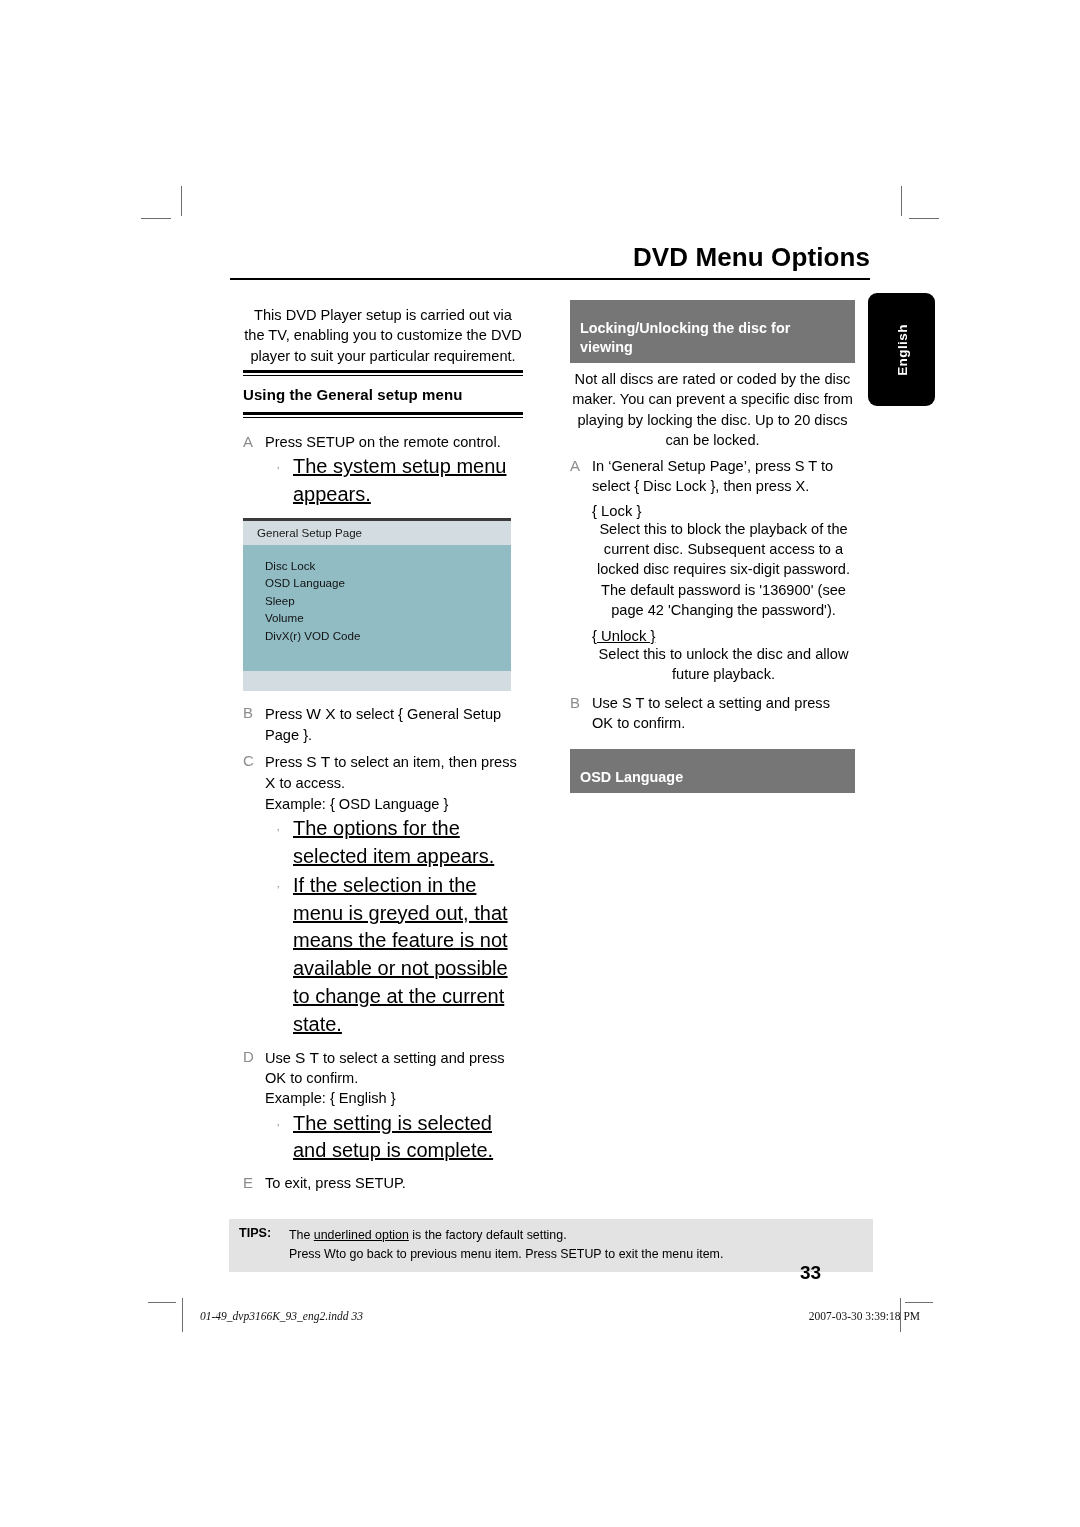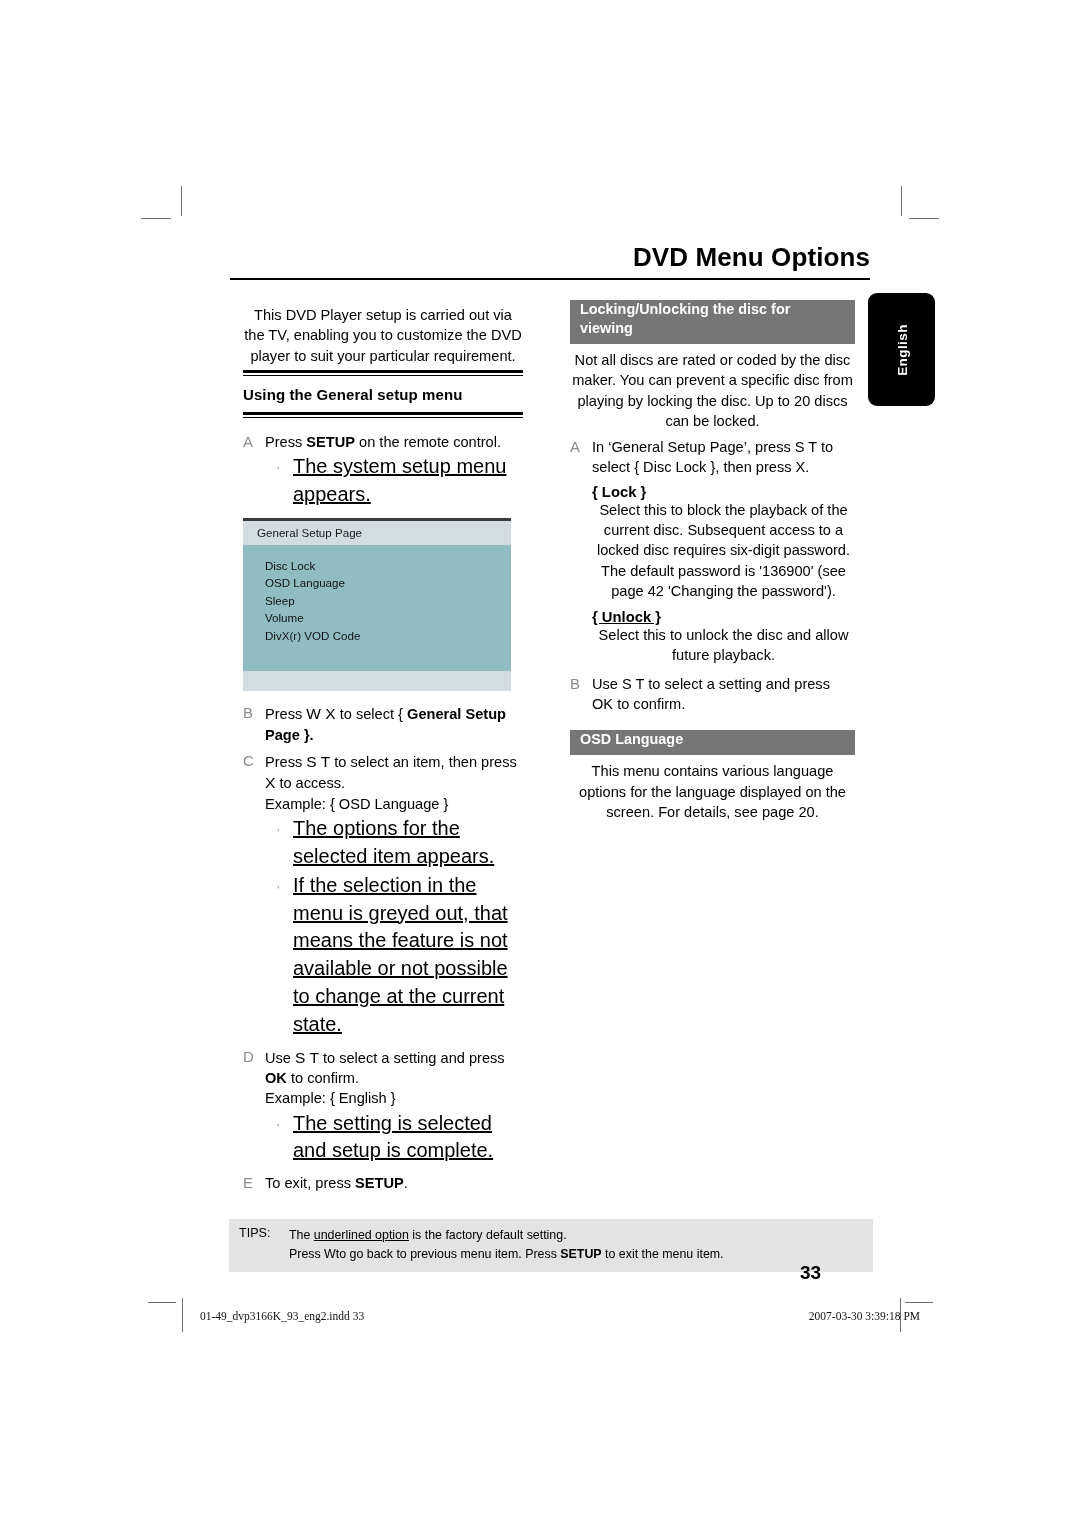--- a/index.html
+++ b/index.html
@@ -102,21 +102,21 @@
     flex: 0 0 22px;
     color: #8c8c8c;
     font-size: 15px;
     line-height: 1.39;
   }
   .step-body {
     flex: 1 1 auto;
     font-size: 14.6px;
     line-height: 1.39;
   }
-  .b { font-weight: bold; }
+  .b { font-weight: normal; }
   .u { text-decoration: underline; }
   .key {
     font-family: "Liberation Sans", sans-serif;
     font-size: 15.5px;
   }
 
   
   .sub {
     display: flex;
     margin-top: 1px;
@@ -164,21 +164,21 @@
     height: 20px;
   }
 
   
   .bar {
     background: #767676;
     color: #ffffff;
     font-weight: bold;
     font-size: 14.4px;
     line-height: 1.32;
-    padding: 0 10px 6px 10px;
+    padding: 19px 10px 6px 10px;
     margin-bottom: 6px;
   }
 
   
   #english-tab {
     position: absolute;
     left: 868px; top: 293px;
     width: 67px; height: 113px;
     background: #000000;
     border-radius: 9px;
@@ -199,20 +199,21 @@
     position: absolute;
     left: 229px; top: 1219px;
     width: 624px;
     background: #e3e3e3;
     padding: 7px 10px 9px 10px;
     display: flex;
   }
   #tips-label {
     flex: 0 0 50px;
     font-size: 12.6px;
+    font-weight: bold;
   }
   #tips-lines { flex: 1 1 auto; }
   .tips-line {
     font-size: 12.4px;
     line-height: 1.5;
   }
 
   
   #page-number {
     position: absolute;
@@ -234,21 +235,21 @@
     position: absolute; left: 182px; top: 1298px;
     width: 1px; height: 34px; background: #6e6e6e;
   }
   #footer-bar-right {
     position: absolute; left: 900px; top: 1298px;
     width: 1px; height: 34px; background: #6e6e6e;
   }
   #footer-file {
     position: absolute; left: 200px; top: 1310px;
     font-family: "Liberation Serif", serif;
-    font-size: 11.5px; color: #111;
+    font-size: 11.5px; color: #111; font-style: italic;
   }
   #footer-date {
     position: absolute; right: 160px; top: 1310px;
     font-family: "Liberation Serif", serif;
     font-size: 11.5px; color: #111;
   }
 </style>
 </head>
 <body>
 
@@ -368,21 +369,20 @@
       <p>Select this to unlock the disc and allow future playback.</p>
     </div>
 
     <div class="step" style="margin-top:8px;">
       <div class="step-letter">B</div>
       <div class="step-body">Use S T to select a setting and press OK to confirm.</div>
     </div>
 
     <div class="bar" style="margin-top:16px;">OSD Language</div>
 
-    <p>This menu contains various language options for the language displayed on the screen. For details, see page 20.</p>
 
   </div>
 
   <div id="tips-box">
     <div id="tips-label">TIPS:</div>
     <div id="tips-lines">
       <div class="tips-line">
         <span>The </span><span class="u">underlined option</span><span> is the factory default setting.</span>
       </div>
       <div class="tips-line">

